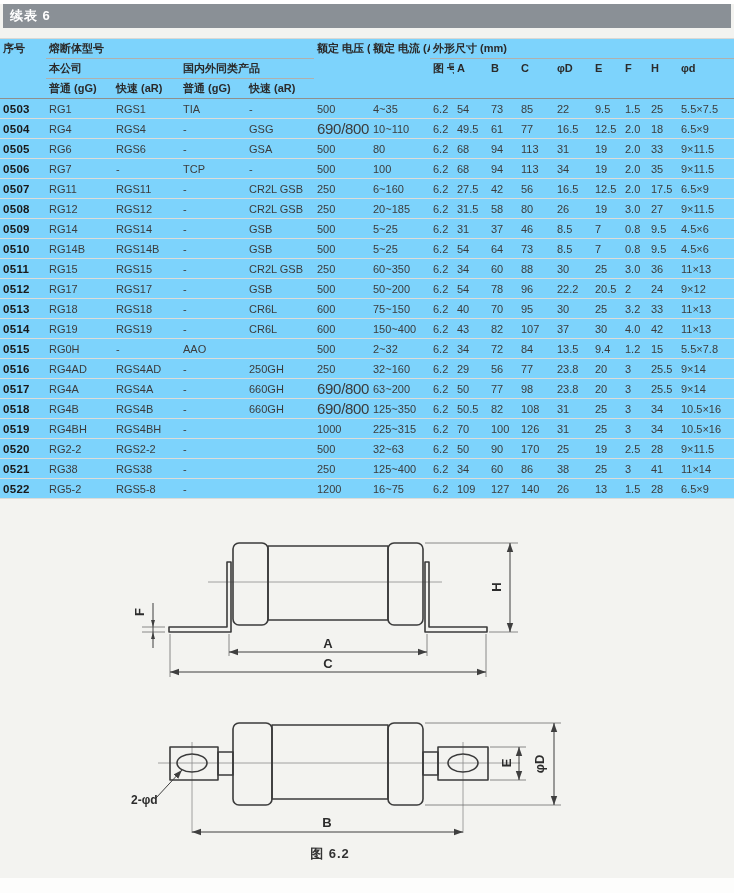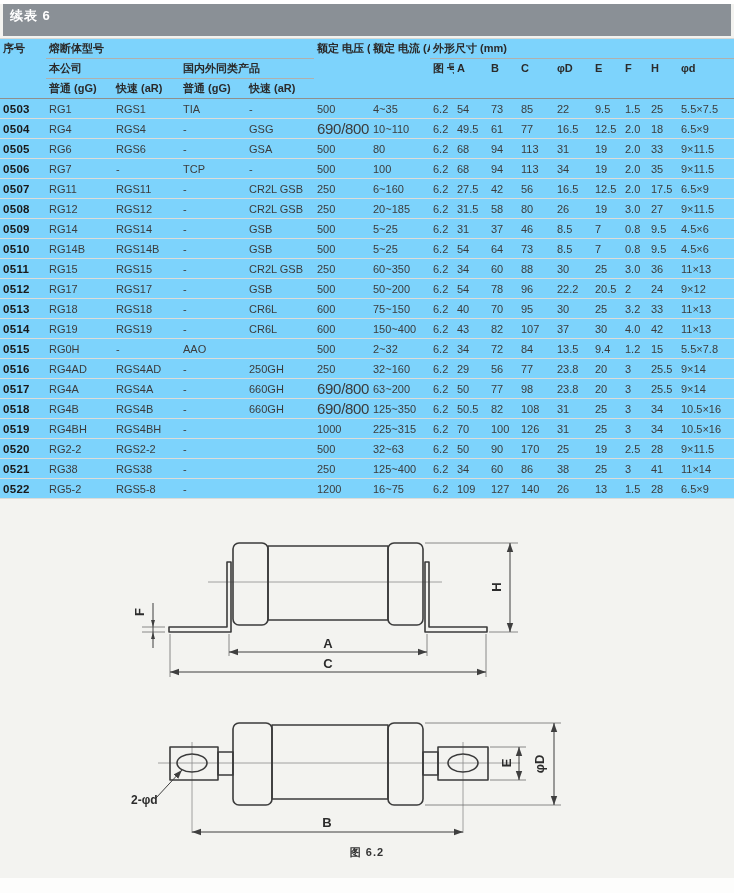--- a/index.html
+++ b/index.html
@@ -5,21 +5,21 @@
   html,body{margin:0;padding:0;}
   body{
     width:734px;height:893px;position:relative;overflow:hidden;
     background:#f3f3f0;
     font-family:"Liberation Sans","DejaVu Sans",sans-serif;
     -webkit-font-smoothing:antialiased;
   }
   .strip-top{position:absolute;left:0;top:0;width:734px;height:4px;background:#ffffff;}
   .strip-bottom{position:absolute;left:0;top:878px;width:734px;height:15px;background:#fdfdfc;}
   .topbar{
-    position:absolute;left:3px;top:4px;width:728px;height:32px;
+    position:absolute;left:3px;top:4px;width:728px;height:24px;
     background:#8a9096;color:#ffffff;
     font-size:13px;font-weight:bold;line-height:24px;
   }
   .topbar span{padding-left:7px;letter-spacing:1px;}
   table.spec{
     position:absolute;left:0;top:38px;width:734px;
     border-collapse:collapse;table-layout:fixed;
     background:#7dd3fc;
   }
   table.spec th{
@@ -43,21 +43,21 @@
   #diagram1{left:132px;top:522px;}
   #diagram2{left:130px;top:714px;}
   .outline{fill:none;stroke:#3b3b3b;stroke-width:1.6;stroke-linejoin:round;}
   .thin{fill:none;stroke:#3f3f3f;stroke-width:1;}
   .ext{fill:none;stroke:#6d6d6d;stroke-width:0.8;}
   .cl{fill:none;stroke:#8c8c8c;stroke-width:0.8;}
   .dimtext{font-family:"Liberation Sans","DejaVu Sans",sans-serif;font-size:13px;font-weight:bold;fill:#2c2c2c;}
   .dimtext.sm{font-size:12px;}
   .caption{
     position:absolute;left:0;top:845px;width:660px;text-align:center;
-    font-size:11px;font-weight:bold;color:#333333;letter-spacing:1px;padding-left:37px;
+    font-size:13px;font-weight:bold;color:#333333;letter-spacing:1px;
   }
 </style>
 </head>
 <body>
 
 <div class="strip-top"></div>
 <div class="strip-bottom"></div>
 
 <div class="topbar">
   <span>续表 6</span>

